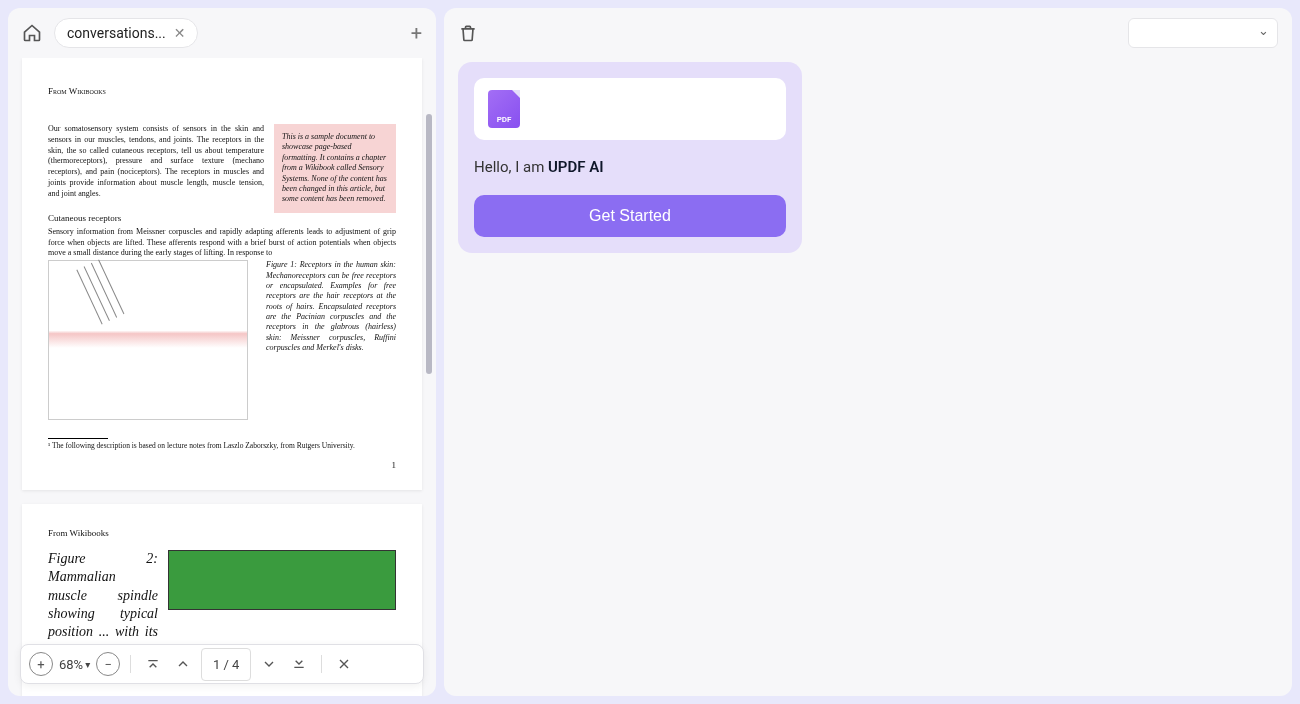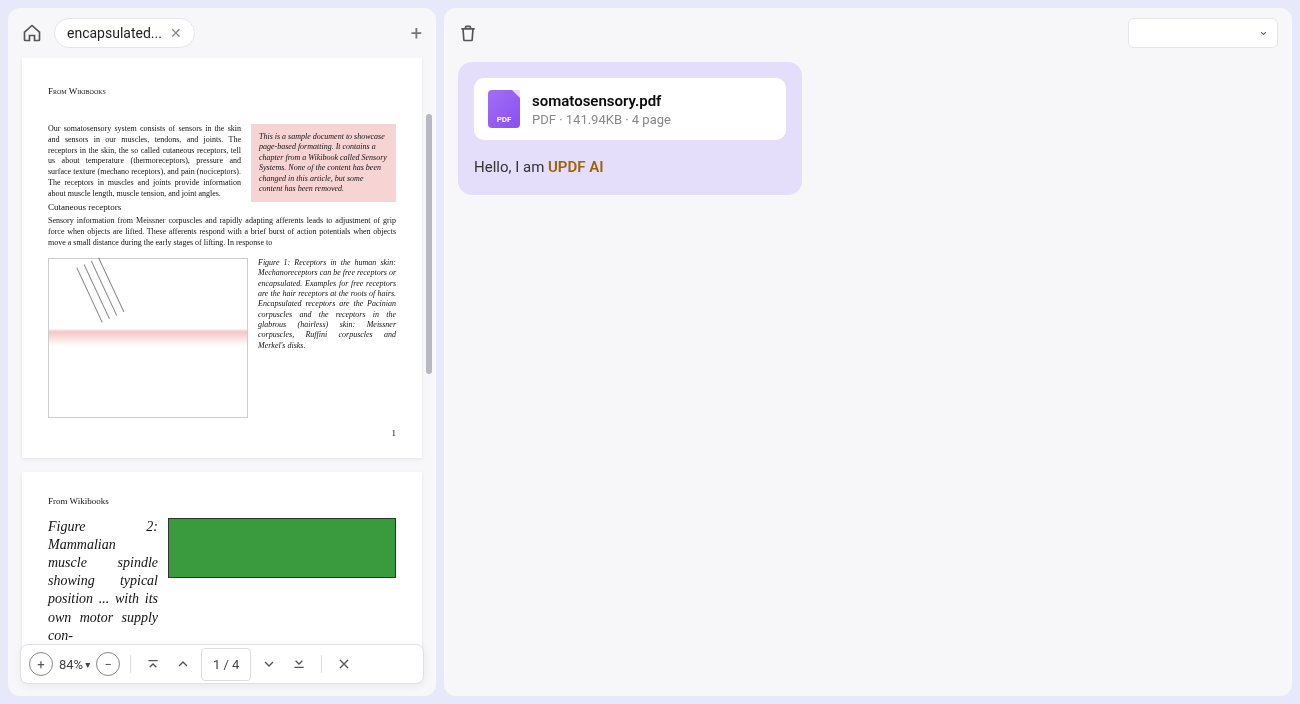--- a/index.html
+++ b/index.html
@@ -65,29 +65,29 @@
     margin-bottom: 14px;
     padding: 28px 26px 20px 26px;
     font-family: Georgia, serif;
     color: #111;
   }
   .page h1 { font-size: 17px; font-weight: 500; margin-bottom: 20px; }
   .smallcaps { font-variant: small-caps; font-size: 9px; margin-bottom: 14px; }
   .two-col { display: flex; gap: 10px; margin-top: 28px; }
   .col-text { flex: 1; font-size: 8px; text-align: justify; line-height: 1.35; }
   .pink-note {
-    width: 145px;
+    width: 122px;
     background: #f7d4d4;
     padding: 8px;
     font-size: 8px;
     font-style: italic;
     line-height: 1.3;
   }
   .subhead { font-size: 9px; margin: 0 0 4px 0; }
-  .fig-row { display: flex; gap: 10px; margin-top: 9px; }
+  .fig-row { display: flex; gap: 18px; margin-top: 1px; }
   .figure-box {
     width: 200px;
     height: 160px;
     background: linear-gradient(180deg,#fff 0,#fff 44%,#f5c6c6 46%,#fff 55%);
     border: 1px solid #ccc;
     position: relative;
   }
   .figure-box::before, .figure-box::after {
     content:""; position:absolute; background:#888;
   }
@@ -185,21 +185,21 @@
   }
   .pdf-icon::before {
     content:""; position:absolute; top:0; right:0;
     border-style:solid; border-width:0 8px 8px 0;
     border-color: transparent #e5defa transparent transparent;
   }
   .file-name { font-size:15px; font-weight:600; color:#0a0a0a; }
   .file-meta { font-size:13px; color:#888; margin-top:2px; }
 
   .ai-intro { margin-top:16px; font-size:15px; color:#333; line-height:1.5; }
-  .updf-ai { color:#a16207; font-weight:600; }
+  .updf-ai { color:#0f172a; font-weight:600; }
 
   .get-started {
     margin-top:16px;
     width:100%;
     background:#8b6df2;
     color:#fff;
     border:none;
     border-radius:10px;
     padding:12px 0;
     font-size:16px;
@@ -211,57 +211,61 @@
 <body>
 
 <div class="left-pane">
   <div class="left-header">
     <span class="home-icon-btn">
       <svg viewBox="0 0 24 24" width="20" height="20" fill="none" stroke="currentColor" stroke-width="2">
           <path d="M3 11 12 3l9 8v9a1 1 0 0 1-1 1h-5v-6H9v6H4a1 1 0 0 1-1-1z"></path>
         </svg>
     </span>
     <div class="tab">
-      <span>encapsulated...</span>
+      <span>conversations...</span>
       <span class="close-x">✕</span>
     </div>
     <span class="plus-btn">+</span>
   </div>
 
   <div class="viewer">
     <div class="vscroll"></div>
 
     <div class="page">
       <div class="smallcaps">From Wikibooks</div>
       <div class="two-col">
         <div class="col-text">Our somatosensory system consists of sensors in the skin and sensors in our muscles, tendons, and joints. The receptors in the skin, the so called cutaneous receptors, tell us about temperature (thermoreceptors), pressure and surface texture (mechano receptors), and pain (nociceptors). The receptors in muscles and joints provide information about muscle length, muscle tension, and joint angles.</div>
         <div class="pink-note">This is a sample document to showcase page-based formatting. It contains a chapter from a Wikibook called Sensory Systems. None of the content has been changed in this article, but some content has been removed.</div>
       </div>
       <div class="subhead">Cutaneous receptors</div>
       <div class="col-text" style="width:100%">Sensory information from Meissner corpuscles and rapidly adapting afferents leads to adjustment of grip force when objects are lifted. These afferents respond with a brief burst of action potentials when objects move a small distance during the early stages of lifting. In response to</div>
       <div class="fig-row">
         <div class="figure-box"></div>
         <div class="fig-caption">Figure 1: Receptors in the human skin: Mechanoreceptors can be free receptors or encapsulated. Examples for free receptors are the hair receptors at the roots of hairs. Encapsulated receptors are the Pacinian corpuscles and the receptors in the glabrous (hairless) skin: Meissner corpuscles, Ruffini corpuscles and Merkel's disks.</div>
       </div>
+      <div class="footnote">
+        <div class="footnote-rule"></div>
+        <span>¹ The following description is based on lecture notes from Laszlo Zaborszky, from Rutgers University.</span>
+      </div>
       <div class="pagenum">1</div>
     </div>
 
     <div class="page page2">
       <div class="page2-header">From Wikibooks</div>
       <div class="fig2-row">
         <div class="fig2-text">Figure 2: Mammalian muscle spindle showing typical position ... with its own motor supply con-</div>
         <div class="fig2-img"></div>
       </div>
     </div>
   </div>
 
   <div class="bottom-bar">
     <span class="tb-btn circle">+</span>
     <span class="zoom-val">
-      <span>84%</span>
+      <span>68%</span>
       <span style="font-size:10px">▾</span>
     </span>
     <span class="tb-btn circle">−</span>
     <span class="sep"></span>
     <span class="tb-btn">
       <svg width="16" height="16" viewBox="0 0 24 24" fill="none" stroke="currentColor" stroke-width="2">
           <path d="M17 17l-5-5 5-5M7 5v14" transform="rotate(90 12 12)"></path>
         </svg>
     </span>
     <span class="tb-btn">
@@ -301,22 +305,19 @@
         </svg>
     </span>
     <div class="model-select">
       <span></span>
     </div>
   </div>
 
   <div class="ai-card">
     <div class="file-card">
       <div class="pdf-icon"></div>
-      <div>
-        <div class="file-name">somatosensory.pdf</div>
-        <div class="file-meta">PDF · 141.94KB · 4 page</div>
-      </div>
     </div>
     <div class="ai-intro">
       <span>Hello, I am </span><span class="updf-ai">UPDF AI</span><br>
     </div>
+    <button class="get-started">Get Started</button>
   </div>
 </div>
 
 </body></html>

